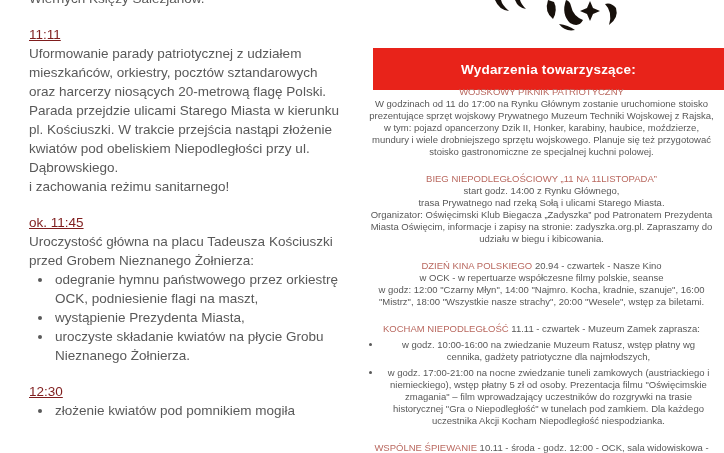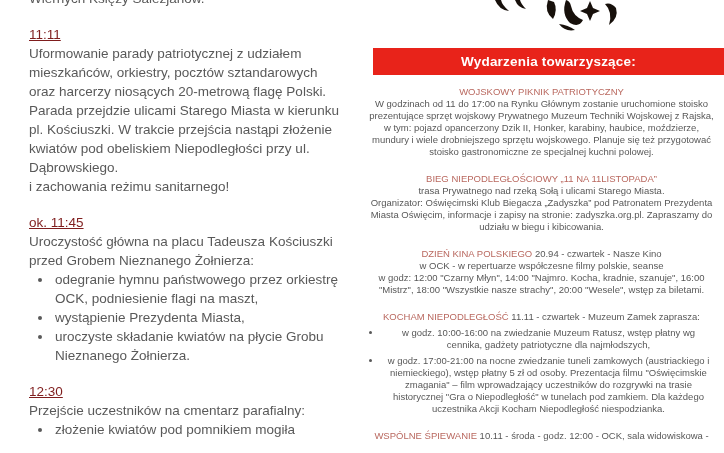--- a/index.html
+++ b/index.html
@@ -18,21 +18,21 @@
   .cutoff-line{line-height:18px;}
   .time{
     margin:17px 0 0 0;font-size:13.5px;font-weight:400;
     color:#7f1d1d;line-height:19px;text-decoration:underline;
   }
   .left-col ul{margin:0;padding:0 0 0 24px;}
   .left-col li{margin:0;padding-left:2px;}
   
   .eagle{position:absolute;left:493px;top:0;}
   .banner{
-    position:absolute;left:373px;top:48px;width:351px;height:27px;
+    position:absolute;left:373px;top:48px;width:351px;height:42px;
     background:#e8231a;display:flex;align-items:center;justify-content:center;
   }
   .banner-text{
     color:#ffffff;font-weight:700;font-size:13.5px;letter-spacing:.2px;
   }
   .right-col{
     position:absolute;left:365px;top:86px;width:353px;
     color:#585858;font-size:9.5px;line-height:12px;
   }
   .rsec{margin:0 0 15px 0;text-align:center;}
@@ -59,21 +59,20 @@
     <p>Uroczystość główna na placu Tadeusza Kościuszki przed Grobem Nieznanego Żołnierza:</p>
     <ul>
       <li>odegranie hymnu państwowego przez orkiestrę OCK, podniesienie flagi na maszt,</li>
       <li>wystąpienie Prezydenta Miasta,</li>
       <li>uroczyste składanie kwiatów na płycie Grobu Nieznanego Żołnierza.</li>
     </ul>
   </section>
 
   <section>
     <h3 class="time">12:30</h3>
-    <p>Przejście uczestników na cmentarz parafialny:</p>
     <ul>
       <li>złożenie kwiatów pod pomnikiem mogiła</li>
     </ul>
   </section>
 </div>
 
 <svg class="eagle" width="140" height="34" viewBox="0 0 140 34" aria-hidden="true">
   <g fill="#17100b">
     <path d="M2,0 Q6,10 16,11 Q9,5 8,0 Z"></path>
     <path d="M22,0 Q25,8 33,9 Q28,4 27,0 Z"></path>
@@ -95,20 +94,21 @@
     <p>
       <span class="rtitle">WOJSKOWY PIKNIK PATRIOTYCZNY</span><span></span>
     </p>
     <p>W godzinach od 11 do 17:00 na Rynku Głównym zostanie uruchomione stoisko prezentujące sprzęt wojskowy Prywatnego Muzeum Techniki Wojskowej z Rajska, w tym: pojazd opancerzony Dzik II, Honker, karabiny, haubice, moździerze, mundury i wiele drobniejszego sprzętu wojskowego. Planuje się też przygotować stoisko gastronomiczne ze specjalnej kuchni polowej.</p>
   </div>
 
   <div class="rsec">
     <p>
       <span class="rtitle">BIEG NIEPODLEGŁOŚCIOWY „11 NA 11LISTOPADA”</span><span></span>
     </p>
+    <p>start godz. 14:00 z Rynku Głównego,</p>
     <p>trasa Prywatnego nad rzeką Sołą i ulicami Starego Miasta.</p>
     <p>Organizator: Oświęcimski Klub Biegacza „Zadyszka” pod Patronatem Prezydenta Miasta Oświęcim, informacje i zapisy na stronie: zadyszka.org.pl. Zapraszamy do udziału w biegu i kibicowania.</p>
   </div>
 
   <div class="rsec">
     <p>
       <span class="rtitle">DZIEŃ KINA POLSKIEGO</span><span> 20.94 - czwartek - Nasze Kino</span>
     </p>
     <p>w OCK - w repertuarze współczesne filmy polskie, seanse</p>
     <p>w godz: 12:00 "Czarny Młyn", 14:00 "Najmro. Kocha, kradnie, szanuje", 16:00 "Mistrz", 18:00 "Wszystkie nasze strachy", 20:00 "Wesele", wstęp za biletami.</p>

